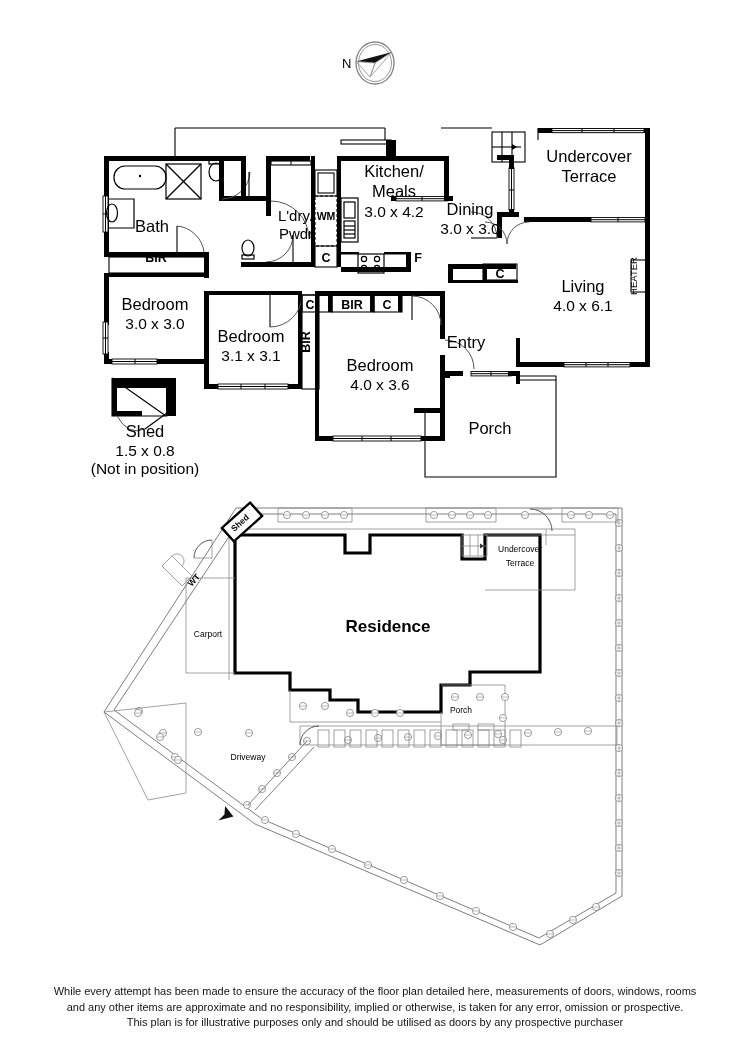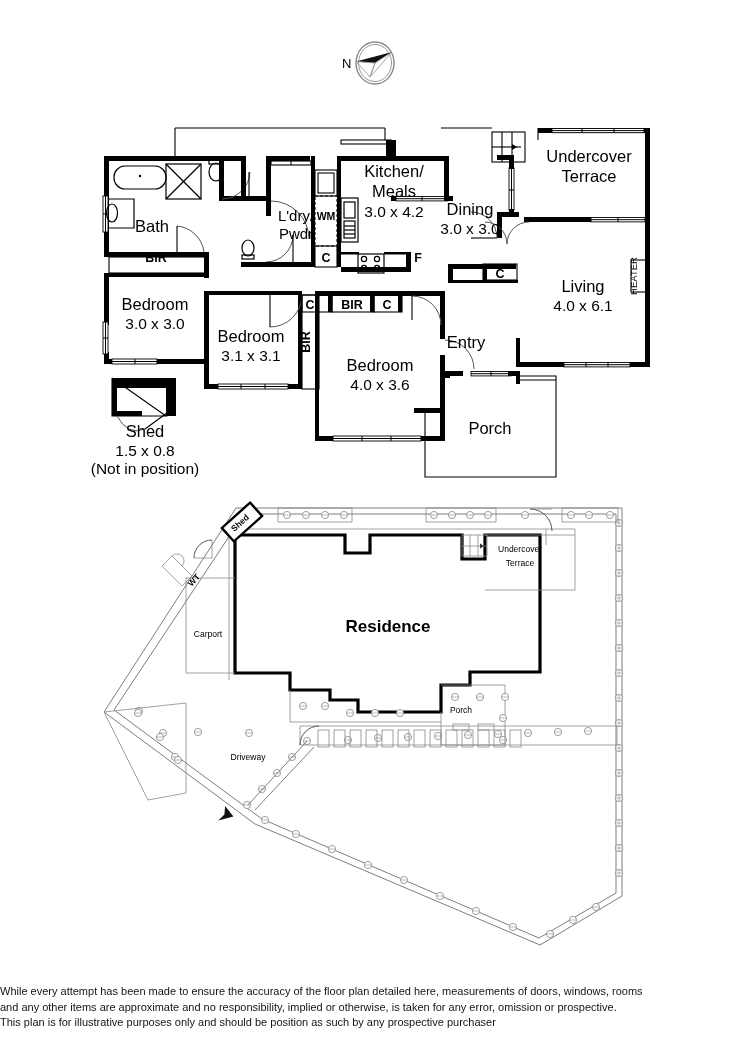--- a/index.html
+++ b/index.html
@@ -48,21 +48,21 @@
   .site-wall  { fill:none; stroke:#000; stroke-width:3.2; }
   .door-arc   { fill:none; stroke:#555; stroke-width:1.0; }
   .fixture    { fill:none; stroke:#000; stroke-width:1.2; }
   .win-line   { fill:none; stroke:#000; stroke-width:1.0; }
   .post       { fill:#fff; stroke:#777; stroke-width:0.7; }
   .post-x     { stroke:#777; stroke-width:0.5; }
   #disclaimer-block {
     position:absolute;
     left: 0; top: 984px;
     width: 750px;
-    text-align: left;
+    text-align: center;
     font-family: "Liberation Sans", sans-serif;
     font-size: 11px;
     line-height: 15.5px;
     color: #141414;
   }
   #disclaimer-block div { white-space: nowrap; }
 </style>
 </head>
 <body>
 
@@ -655,14 +655,14 @@
     <text class="site-label" x="242" y="525" text-anchor="middle" font-size="9.5" font-weight="700" transform="rotate(-42 242 525)">Shed</text>
     <text class="site-label" x="196" y="582" text-anchor="middle" font-size="9" font-weight="700" transform="rotate(-48 196 582)">WT</text>
   </g>
 
 </svg>
 </div>
 
 <div id="disclaimer-block">
   <div>While every attempt has been made to ensure the accuracy of the floor plan detailed here, measurements of doors, windows, rooms</div>
   <div>and any other items are approximate and no responsibility, implied or otherwise, is taken for any error, omission or prospective.</div>
-  <div>This plan is for illustrative purposes only and should be position as such by any prospective purchaser</div>
+  <div>This plan is for illustrative purposes only and should be utilised as doors by any prospective purchaser</div>
 </div>
 
 </body></html>

